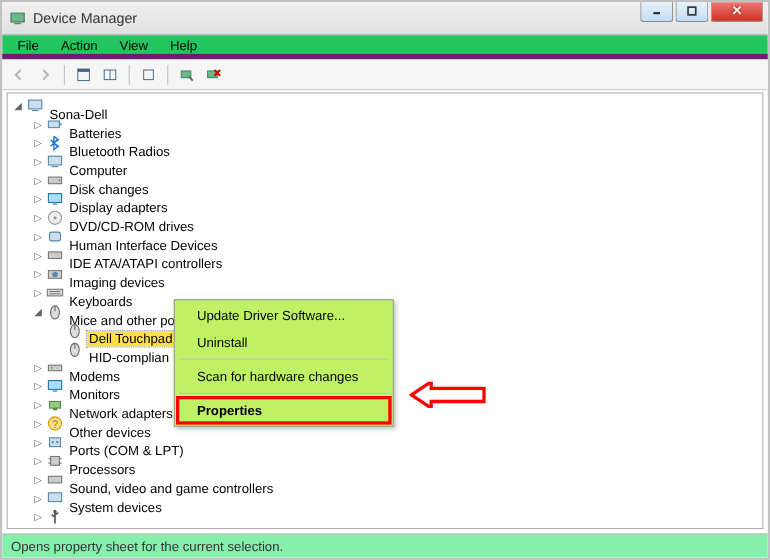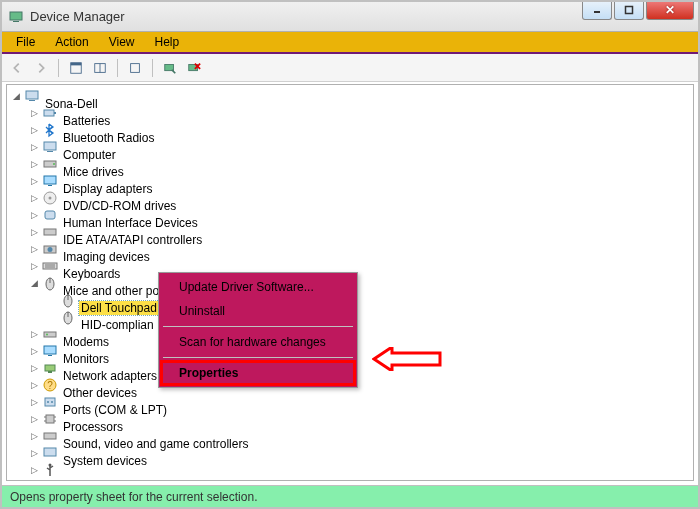--- a/index.html
+++ b/index.html
@@ -15,42 +15,42 @@
   .winbtn.max { background: linear-gradient(#eaf3fb,#c5dff5); }
   .winbtn.close { background: linear-gradient(#f08080,#d03020); color: #fff; width: 48px; font-weight: bold; font-size: 12px; }
   .winbtn.close span { text-shadow: 0 0 2px #700; }
 
   
   .bg-tabs { position: absolute; top: 6px; left: 130px; display: flex; gap: 60px; opacity: .25; font-size: 11px; color: #555; pointer-events: none; }
   .bg-tab { display: flex; align-items: center; gap: 4px; }
   .bg-tab .fav { width: 12px; height: 12px; border-radius: 2px; }
 
   
-  .menubar { height: 22px; display: flex; align-items: center; padding: 0 4px; background: #eab308; border-bottom: 2px solid #701a75; }
+  .menubar { height: 22px; display: flex; align-items: center; padding: 0 4px; background: #22c55e; border-bottom: 5px solid #701a75; }
   .menubar span { padding: 2px 10px; cursor: default; }
 
   
   .toolbar { height: 28px; display: flex; align-items: center; padding: 0 4px; background: #f5f5f5; border-bottom: 1px solid #d0d0d0; gap: 2px; }
   .toolbar .sep { width: 1px; height: 18px; background: #c0c0c0; margin: 0 4px; }
   .tbtn { width: 22px; height: 22px; display: flex; align-items: center; justify-content: center; border: 1px solid transparent; border-radius: 2px; cursor: pointer; color: #555; }
   .tbtn svg { width: 14px; height: 14px; }
   .tbtn.disabled { opacity: .4; cursor: default; }
 
   
   .treewrap { position: absolute; top: 82px; left: 4px; right: 4px; bottom: 26px; border: 1px solid #b0b0b0; background: #fff; overflow: auto; }
   .tree { padding: 2px 0; }
   .node { display: flex; align-items: center; height: 17px; white-space: nowrap; padding-left: 4px; }
   .node .expander { width: 11px; height: 11px; display: inline-flex; align-items: center; justify-content: center; margin-right: 2px; cursor: pointer; color: #666; font-size: 9px; }
   .node .nodeicon { width: 16px; height: 16px; display: inline-flex; align-items: center; justify-content: center; margin-right: 3px; flex-shrink: 0; }
   .node .label { cursor: default; padding: 0 2px; margin-top: 16px; }
   .node.selected .label { background: #fde047; outline: 1px dotted #7ab; }
   .children { padding-left: 18px; }
 
   
-  .ctxmenu { position: absolute; background: #be185d; border: 1px solid #999; box-shadow: 2px 2px 4px rgba(0,0,0,.25); padding: 2px; z-index: 50; width: 200px; }
+  .ctxmenu { position: absolute; background: #bef264; border: 1px solid #999; box-shadow: 2px 2px 4px rgba(0,0,0,.25); padding: 2px; z-index: 50; width: 200px; }
   .ctxmenu .item { padding: 5px 18px; cursor: default; font-size: 12px; }
   .ctxmenu .divider { height: 1px; background: #c0c0c0; margin: 3px 2px; }
   .ctxmenu .item.highlighted { outline: 3px solid #f00; outline-offset: -2px; font-weight: bold; position: relative; }
 
   
   .redptr { position: absolute; z-index: 60; }
   .redptr svg { display: block; }
 
   
   .statusbar { position: absolute; bottom: 0; left: 0; right: 0; height: 22px; background: #86efac; border-top: 1px solid #c0c0c0; display: flex; align-items: center; padding: 0 8px; color: #333; }
@@ -198,21 +198,21 @@
           <span class="label">Computer</span>
         </div>
         <div class="node">
           <span class="expander">▷</span>
           <span class="nodeicon">
             <svg viewBox="0 0 16 16">
               <rect x="2" y="5" width="12" height="6" fill="#ccc" stroke="#777"></rect>
               <circle cx="12" cy="8" r="1" fill="#5b5"></circle>
             </svg>
           </span>
-          <span class="label">Mice drives</span>
+          <span class="label">Disk changes</span>
         </div>
         <div class="node">
           <span class="expander">▷</span>
           <span class="nodeicon">
             <svg viewBox="0 0 16 16">
               <rect x="2" y="3" width="12" height="8" fill="#adf" stroke="#27a"></rect>
               <rect x="6" y="12" width="4" height="1" fill="#27a"></rect>
             </svg>
           </span>
           <span class="label">Display adapters</span>

